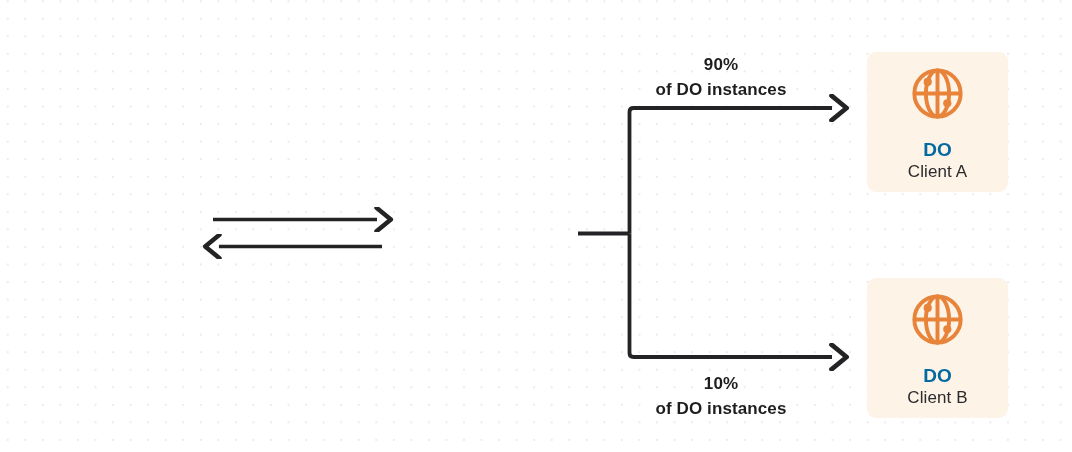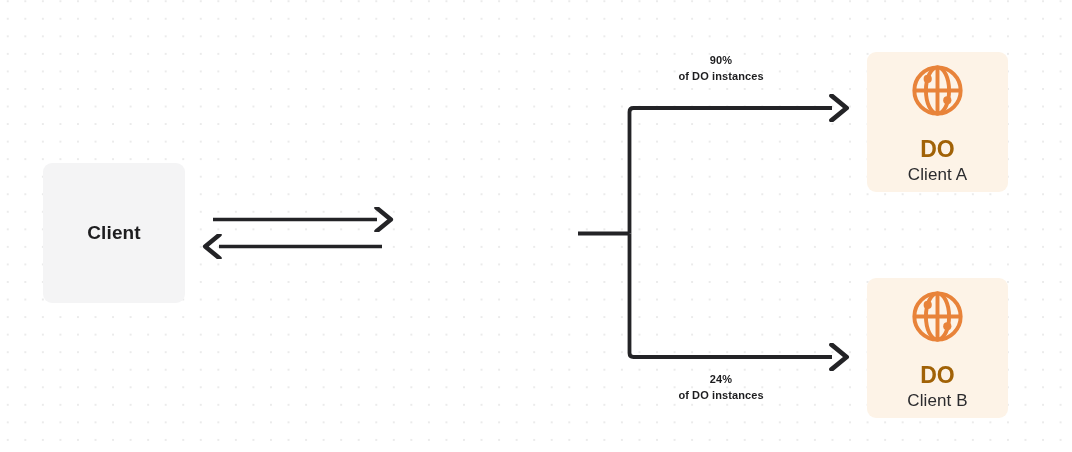--- a/index.html
+++ b/index.html
@@ -75,39 +75,39 @@
     height: 140px;
     background: #fdf3e7;
   }
   #do-a-node { top: 52px; }
   #do-b-node { top: 278px; }
   .do-node .node-icon {
     margin-top: 4px;
     margin-bottom: 12px;
   }
   .do-node .node-title {
-    font-size: 23px;
-    font-weight: bold;
-    color: #a16207;
+    font-size: 19px;
+    font-weight: bold;
+    color: #0369a1;
     line-height: 1.25;
     letter-spacing: 0.1px;
   }
   .do-node .node-subtitle {
     font-size: 17px;
     font-weight: normal;
     color: #2b2b2e;
     line-height: 1.3;
     letter-spacing: 0.1px;
   }
 
   
   .edge-label {
     position: absolute;
     text-align: center;
-    font-size: 11px;
+    font-size: 17px;
     font-weight: bold;
     color: #1d1d1f;
     line-height: 1.45;
     letter-spacing: 0.1px;
     white-space: nowrap;
   }
   #label-top    { left: 619px; top: 53px;  width: 204px; }
   #label-bottom { left: 619px; top: 372px; width: 204px; }
 
   
@@ -146,23 +146,20 @@
 
     <g>
       <path d="M 629.5 233.5 L 629.5 112 Q 629.5 108 633.5 108 L 832 108" fill="none" stroke="#232326" stroke-width="3.8" stroke-linecap="butt" stroke-linejoin="round" marker-end="url(#arrow-right)"></path>
     </g>
 
     <g>
       <path d="M 629.5 233.5 L 629.5 353 Q 629.5 357 633.5 357 L 832 357" fill="none" stroke="#232326" stroke-width="3.8" stroke-linecap="butt" stroke-linejoin="round" marker-end="url(#arrow-right)"></path>
     </g>
   </svg>
 
-  <div class="node" id="client-node">
-    <div class="node-title">Client</div>
-  </div>
 
 
   <div class="node do-node" id="do-a-node">
     <div class="node-icon">
       <svg width="57" height="57" viewBox="0 0 64 64" xmlns="http://www.w3.org/2000/svg">
         <g fill="none" stroke="#e8833a" stroke-width="4.4" stroke-linecap="round">
           <circle cx="32" cy="32" r="26"></circle>
           <line x1="32" y1="6" x2="32" y2="58"></line>
           <line x1="7" y1="32" x2="57" y2="32"></line>
           <ellipse cx="32" cy="32" rx="13" ry="26"></ellipse>
@@ -191,17 +188,17 @@
     <div class="node-title">DO</div>
     <div class="node-subtitle">Client B</div>
   </div>
 
   <div class="edge-label" id="label-top">
     <div>90%</div>
     <div>of DO instances</div>
   </div>
 
   <div class="edge-label" id="label-bottom">
-    <div>24%</div>
+    <div>10%</div>
     <div>of DO instances</div>
   </div>
 
 </div>
 
 </body></html>

